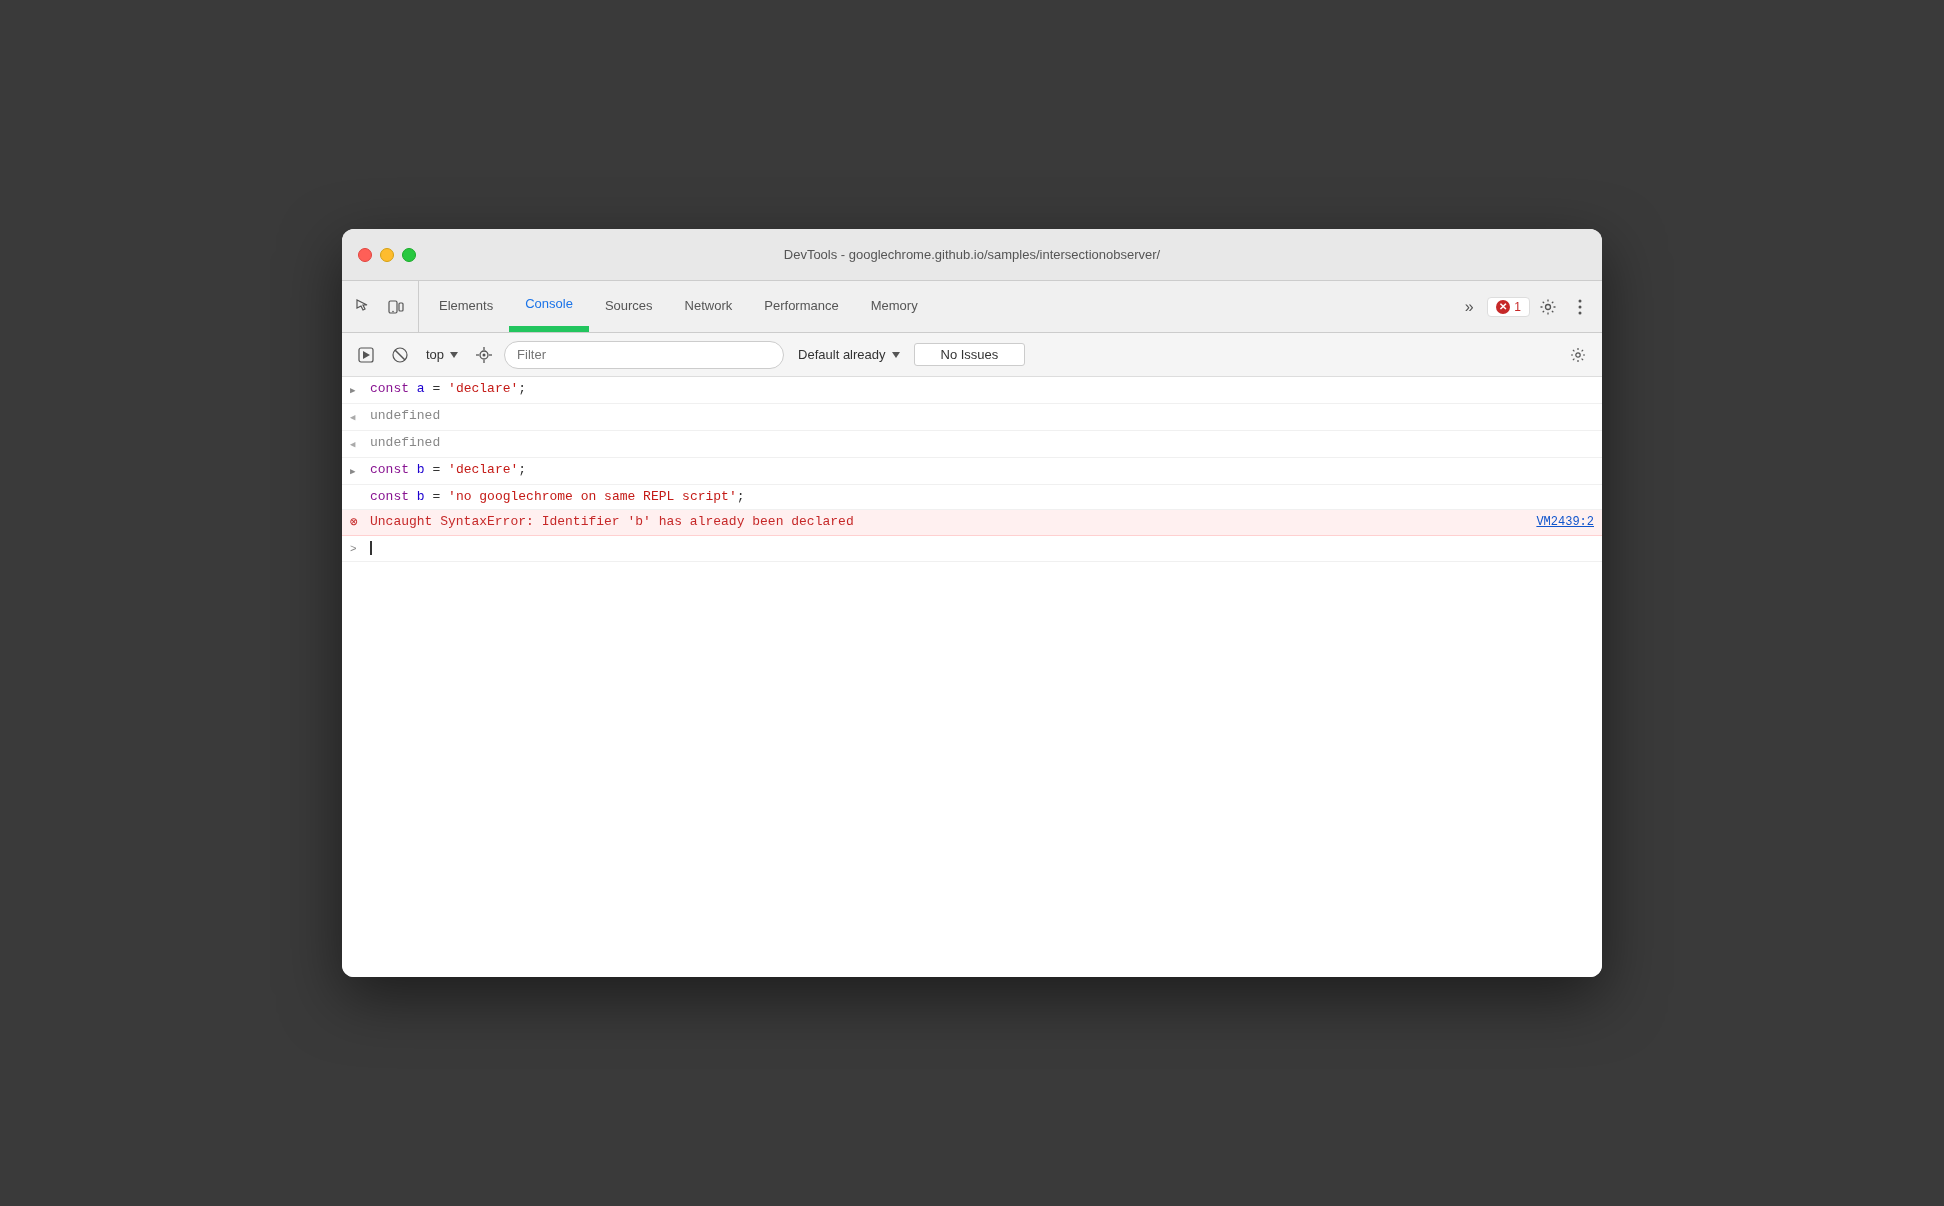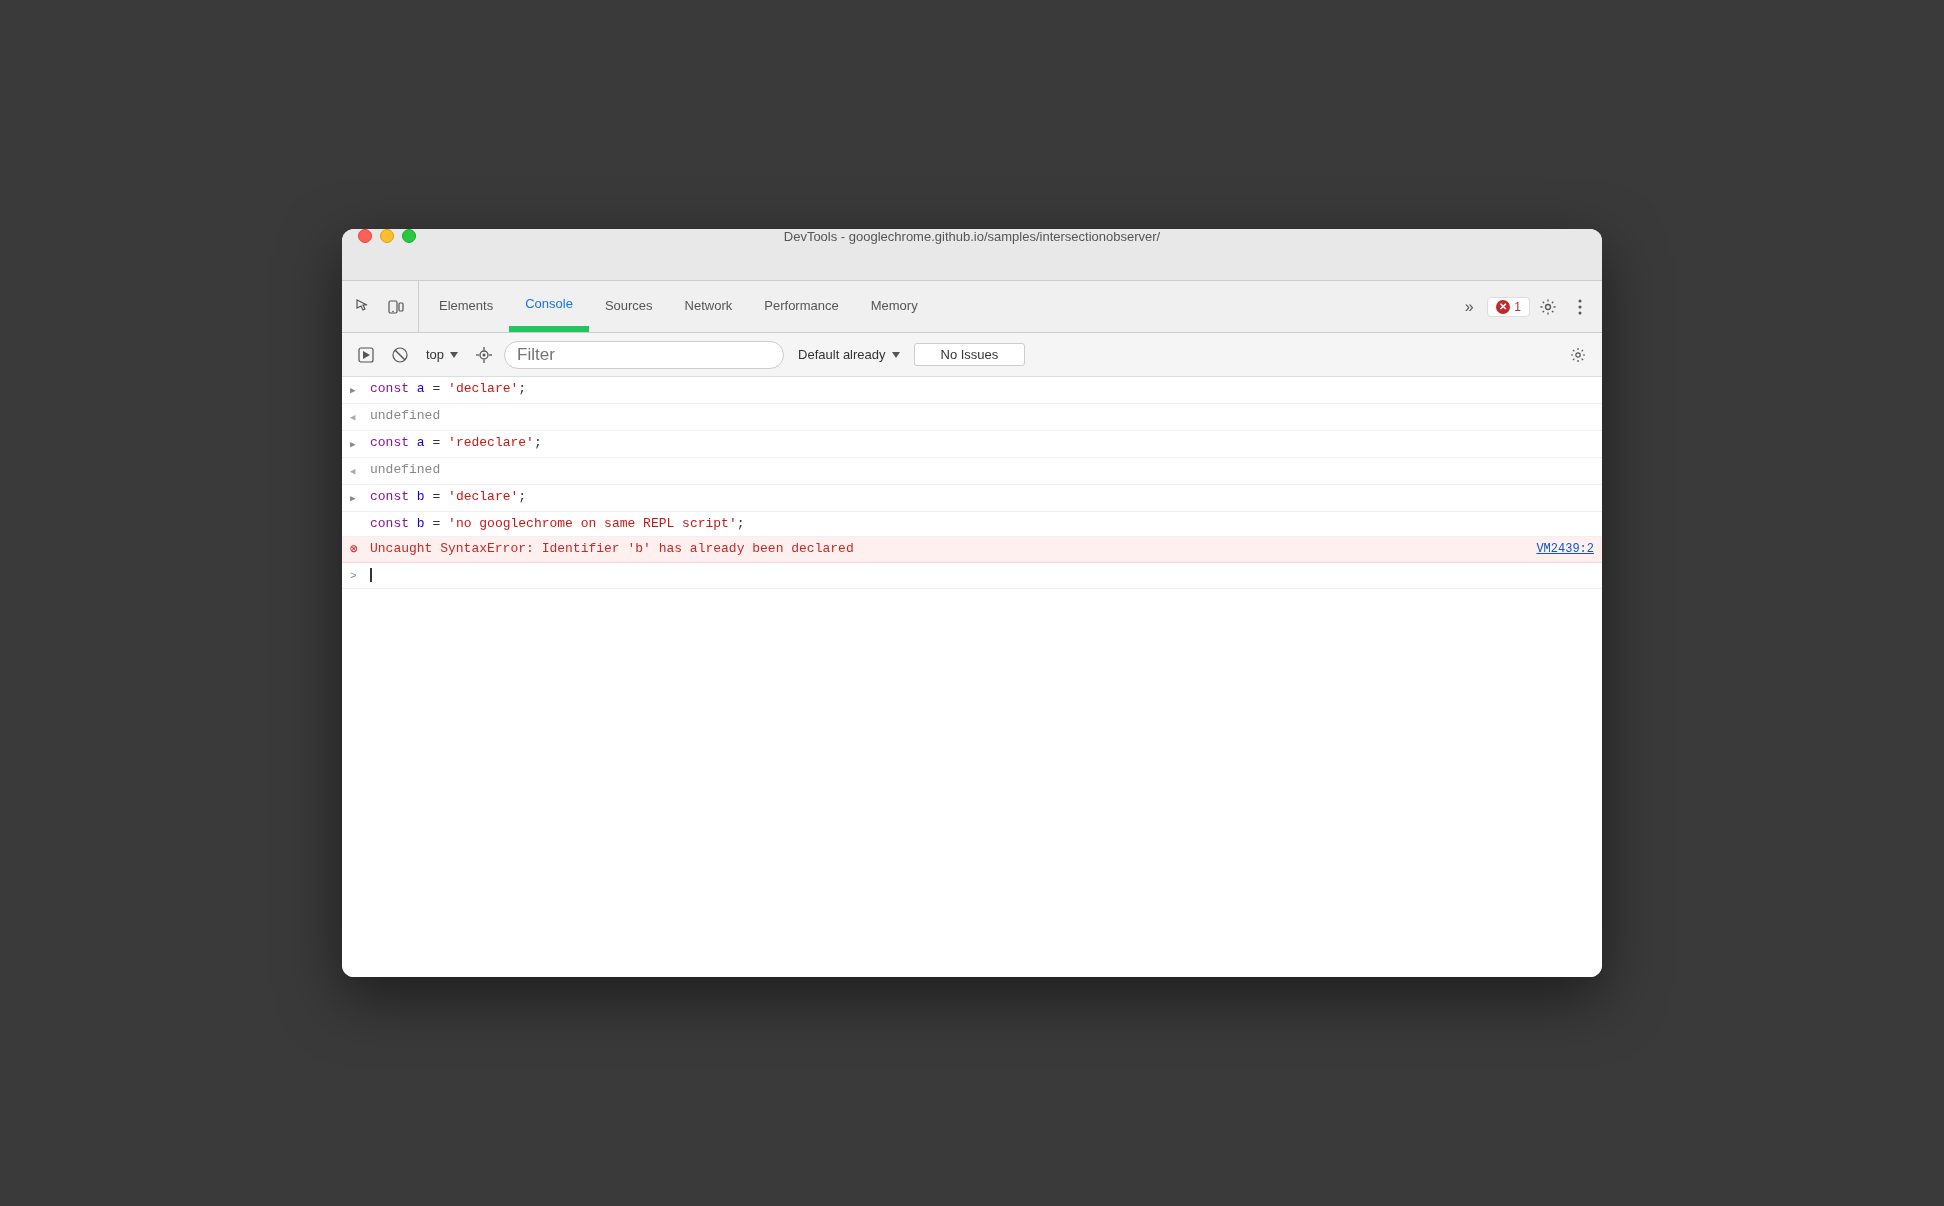--- a/index.html
+++ b/index.html
@@ -18,21 +18,21 @@
       background: #f5f5f5;
       border-radius: 12px;
       box-shadow: 0 20px 60px rgba(0,0,0,0.5);
       overflow: hidden;
     }
 
     .titlebar {
       background: #e8e8e8;
       height: 52px;
       display: flex;
-      align-items: flex-start;
+      align-items: center;
       padding: 0 16px;
       border-bottom: 1px solid #ccc;
       position: relative;
     }
 
     .traffic-lights {
       display: flex;
       gap: 8px;
       align-items: center;
     }
@@ -173,21 +173,21 @@
       background: none;
     }
 
     .filter-input {
       flex: 1;
       max-width: 280px;
       height: 28px;
       border: 1px solid #ccc;
       border-radius: 14px;
       padding: 0 12px;
-      font-size: 17px;
+      font-size: 13px;
       color: #333;
       background: white;
       outline: none;
     }
 
     .levels-selector {
       display: flex;
       align-items: center;
       gap: 4px;
       font-size: 13px;
@@ -423,26 +423,20 @@
       <span class="line-content">
         <span class="kw">const</span>&nbsp;<span class="id">a</span>&nbsp;<span class="pun">=</span>&nbsp;<span class="str">'declare'</span><span class="pun">;</span>
       </span>
     </div>
 
     <div class="console-line">
       <span class="line-arrow chevron-left"></span>
       <span class="line-content und">undefined</span>
     </div>
 
-    <div class="console-line">
-      <span class="line-arrow chevron-right"></span>
-      <span class="line-content">
-        <span class="kw">const</span>&nbsp;<span class="id">a</span>&nbsp;<span class="pun">=</span>&nbsp;<span class="str">'redeclare'</span><span class="pun">;</span>
-      </span>
-    </div>
 
     <div class="console-line">
       <span class="line-arrow chevron-left"></span>
       <span class="line-content und">undefined</span>
     </div>
 
     <div class="console-line">
       <span class="line-arrow chevron-right"></span>
       <span class="line-content">
         <span class="kw">const</span>&nbsp;<span class="id">b</span>&nbsp;<span class="pun">=</span>&nbsp;<span class="str">'declare'</span><span class="pun">;</span>

